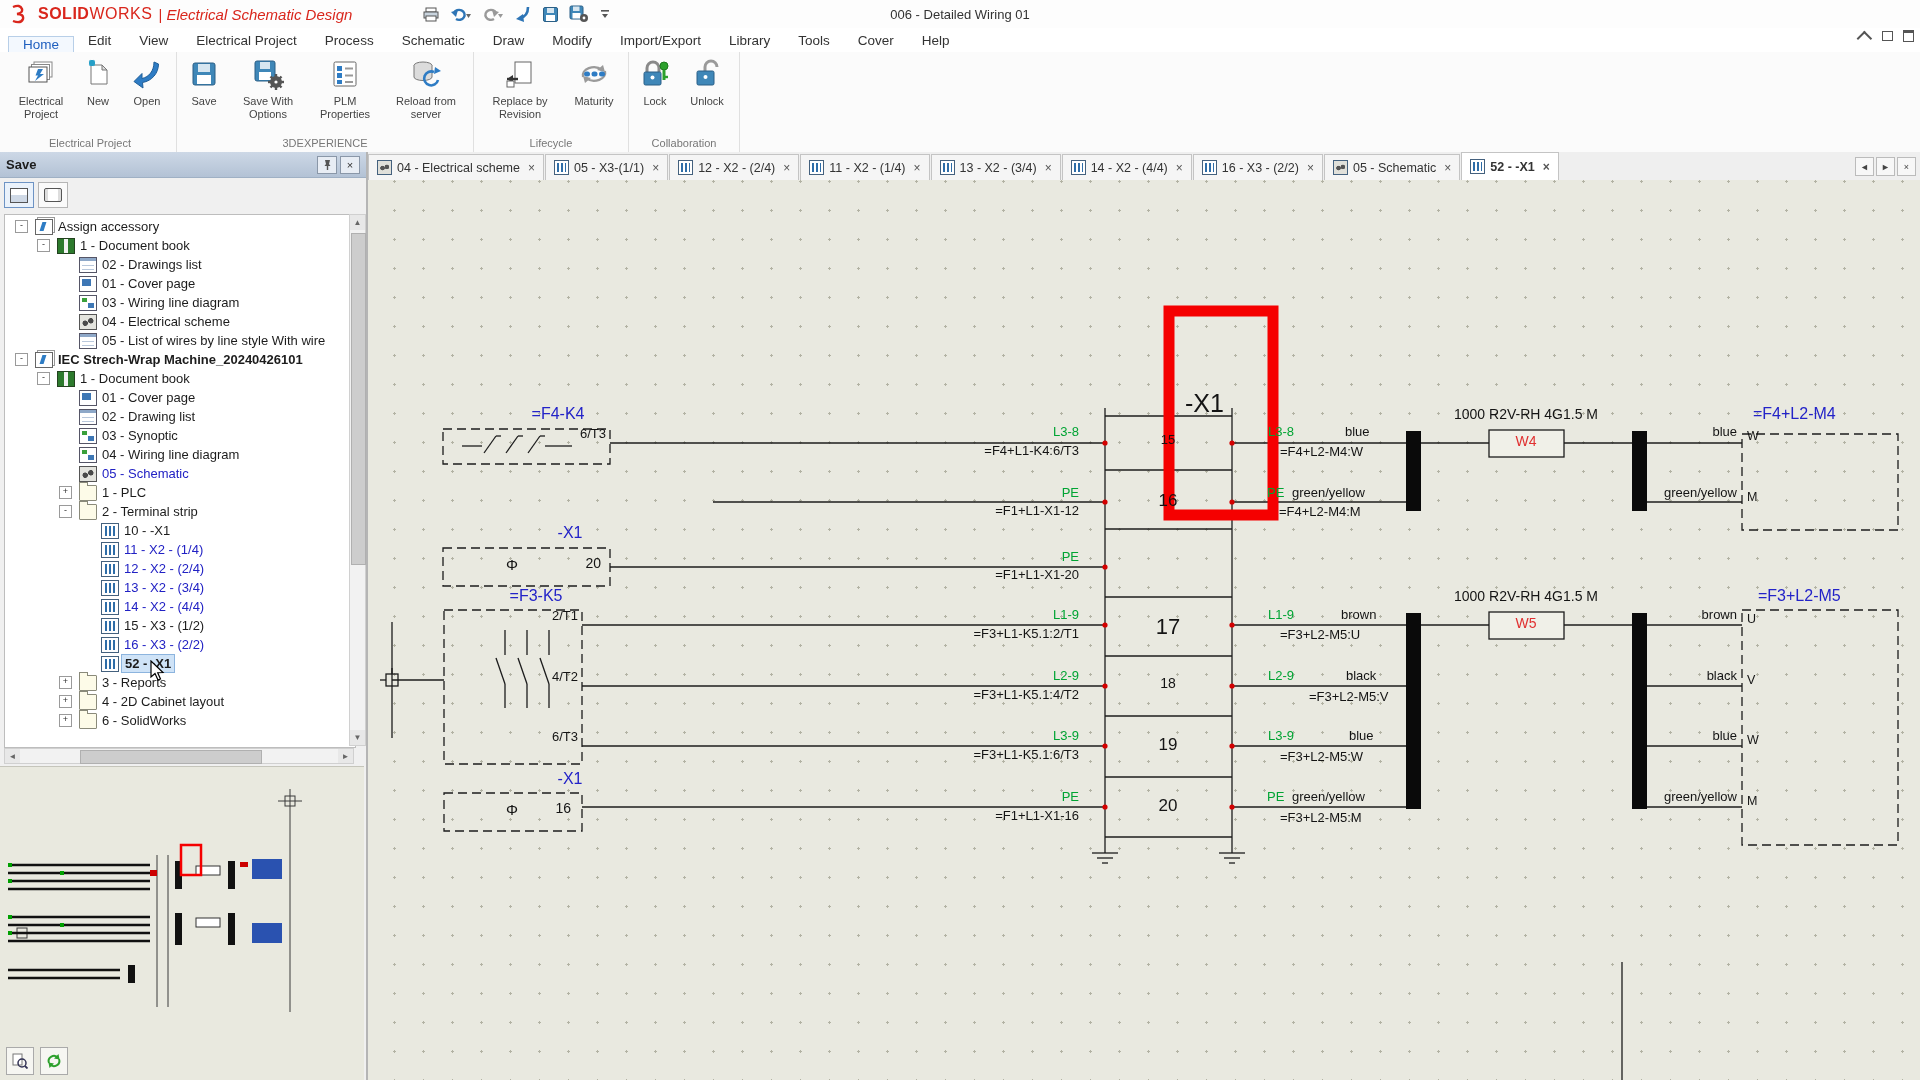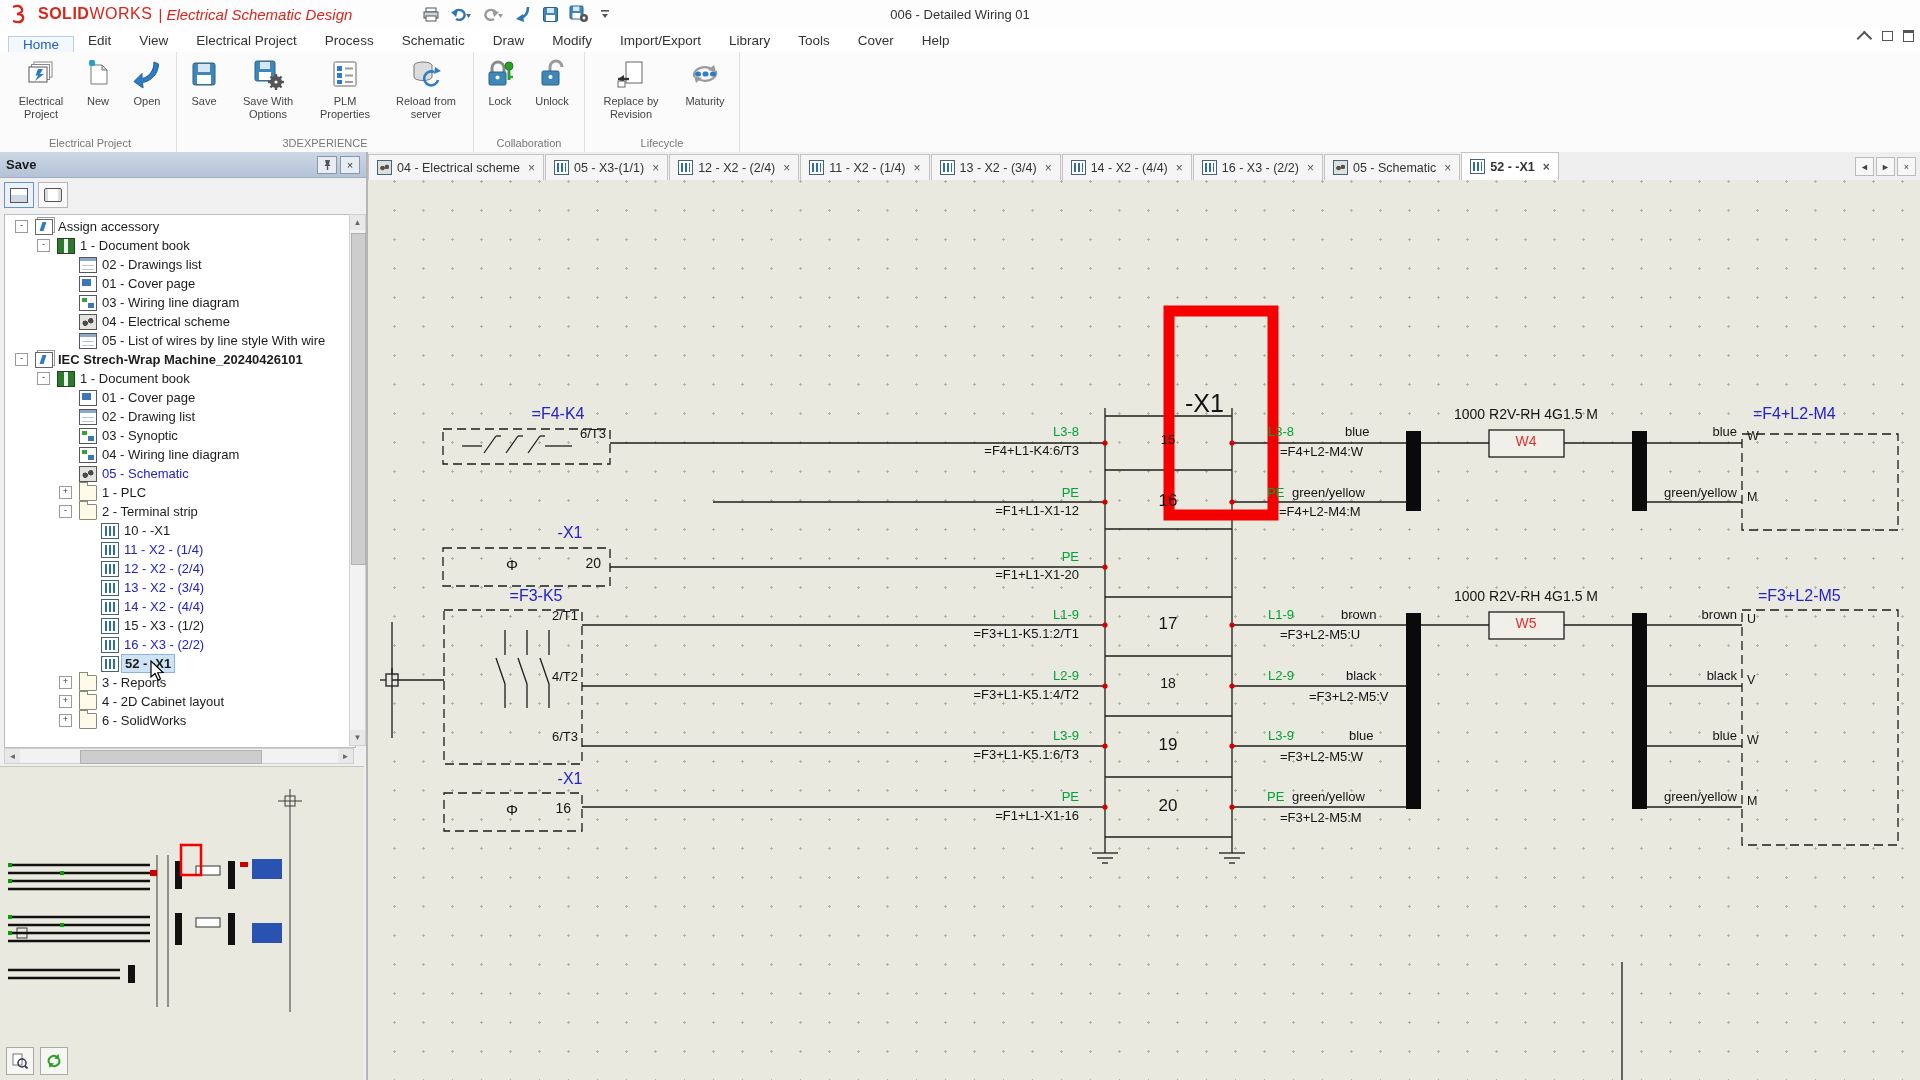--- a/index.html
+++ b/index.html
@@ -275,44 +275,20 @@
                 <path d="M28 22 a7 7 0 1 1 -4-8" fill="none" stroke="#2e7cc4" stroke-width="2.6"></path>
                 <polygon points="25,9 31,13 24,16" fill="#2e7cc4"></polygon>
               </svg></span>
             <span class="rlabel">Reload from server</span>
           </div>
         </div>
         <div class="rgl">3DEXPERIENCE</div>
       </div>
       <div class="rgroup">
         <div class="rbuttons">
-          <div class="rbtn" style="width: 40px;">
-            <span><svg width="34" height="32" viewBox="0 0 32 32">
-                <path d="M8 14 V10 a6 6 0 0 1 12 0 V14" fill="none" stroke="#8a8a8a" stroke-width="3"></path>
-                <rect x="5" y="14" width="17" height="13" rx="1.5" fill="#3f87b8" stroke="#2a5f86"></rect>
-                <circle cx="13.5" cy="19.5" r="2" fill="#fff"></circle>
-                <circle cx="25" cy="8" r="4" fill="#2ca02c" stroke="#1d7a1d"></circle>
-                <line x1="25" y1="12" x2="25" y2="22" stroke="#2ca02c" stroke-width="3"></line>
-                <line x1="25" y1="19" x2="29" y2="19" stroke="#2ca02c" stroke-width="2.4"></line>
-              </svg></span>
-            <span class="rlabel">Lock</span>
-          </div>
-          <div class="rbtn" style="width: 52px;">
-            <span><svg width="34" height="32" viewBox="0 0 32 32">
-                <path d="M14 13 V9 a6 6 0 0 1 12 0" fill="none" stroke="#9a9a9a" stroke-width="3"></path>
-                <rect x="6" y="13" width="17" height="14" rx="1.5" fill="#3f87b8" stroke="#2a5f86"></rect>
-                <circle cx="14.5" cy="19" r="2" fill="#fff"></circle>
-              </svg></span>
-            <span class="rlabel">Unlock</span>
-          </div>
-        </div>
-        <div class="rgl">Collaboration</div>
-      </div>
-      <div class="rgroup">
-        <div class="rbuttons">
           <div class="rbtn" style="width: 80px;">
             <span><svg width="34" height="32" viewBox="0 0 32 32">
                 <rect x="11" y="4" width="16" height="21" fill="#fff" stroke="#666"></rect>
                 <line x1="3" y1="21" x2="14" y2="21" stroke="#333" stroke-width="2.4"></line>
                 <polygon points="3,21 9,17 9,25" fill="#333"></polygon>
                 <rect x="3" y="23" width="7" height="6" fill="#fff" stroke="#666"></rect>
               </svg></span>
             <span class="rlabel">Replace by Revision</span>
           </div>
           <div class="rbtn" style="width: 56px;">
@@ -324,20 +300,44 @@
                 <g fill="#2e7cc4">
                   <rect x="6" y="13.5" width="6" height="5" rx="2.5"></rect>
                   <rect x="13.5" y="13.5" width="6" height="5" rx="2.5"></rect>
                   <rect x="21" y="13.5" width="6" height="5" rx="2.5"></rect>
                 </g>
               </svg></span>
             <span class="rlabel">Maturity</span>
           </div>
         </div>
         <div class="rgl">Lifecycle</div>
+      </div>
+      <div class="rgroup">
+        <div class="rbuttons">
+          <div class="rbtn" style="width: 40px;">
+            <span><svg width="34" height="32" viewBox="0 0 32 32">
+                <path d="M8 14 V10 a6 6 0 0 1 12 0 V14" fill="none" stroke="#8a8a8a" stroke-width="3"></path>
+                <rect x="5" y="14" width="17" height="13" rx="1.5" fill="#3f87b8" stroke="#2a5f86"></rect>
+                <circle cx="13.5" cy="19.5" r="2" fill="#fff"></circle>
+                <circle cx="25" cy="8" r="4" fill="#2ca02c" stroke="#1d7a1d"></circle>
+                <line x1="25" y1="12" x2="25" y2="22" stroke="#2ca02c" stroke-width="3"></line>
+                <line x1="25" y1="19" x2="29" y2="19" stroke="#2ca02c" stroke-width="2.4"></line>
+              </svg></span>
+            <span class="rlabel">Lock</span>
+          </div>
+          <div class="rbtn" style="width: 52px;">
+            <span><svg width="34" height="32" viewBox="0 0 32 32">
+                <path d="M14 13 V9 a6 6 0 0 1 12 0" fill="none" stroke="#9a9a9a" stroke-width="3"></path>
+                <rect x="6" y="13" width="17" height="14" rx="1.5" fill="#3f87b8" stroke="#2a5f86"></rect>
+                <circle cx="14.5" cy="19" r="2" fill="#fff"></circle>
+              </svg></span>
+            <span class="rlabel">Unlock</span>
+          </div>
+        </div>
+        <div class="rgl">Collaboration</div>
       </div>
     </div>
 
   <div class="tabbar" id="tabbar">
       <div class="tab">
         <span class="tico scheme"></span>
         <span>04 - Electrical scheme</span>
         <span class="tclose">×</span>
       </div>
       <div class="tab">
@@ -766,21 +766,21 @@
         <div class="clabel k" style="font-size: 13px; top: 489px; right: 183px;">black</div>
         <div class="clabel k" style="font-size: 13px; top: 549px; right: 183px;">blue</div>
         <div class="clabel k" style="font-size: 13px; top: 610px; right: 183px;">green/yellow</div>
         <div class="clabel k" style="font-size: 14px; top: 227px; left: 1158px; transform: translateX(-50%);">1000 R2V-RH 4G1.5 M</div>
         <div class="clabel k" style="font-size: 14px; top: 409px; left: 1158px; transform: translateX(-50%);">1000 R2V-RH 4G1.5 M</div>
         <div class="clabel r" style="font-size: 14px; top: 254px; left: 1158px; transform: translateX(-50%);">W4</div>
         <div class="clabel r" style="font-size: 14px; top: 436px; left: 1158px; transform: translateX(-50%);">W5</div>
         <div class="clabel k" style="font-size: 25px; top: 210px; left: 817px;">-X1</div>
         <div class="clabel k" style="font-size: 13px; top: 253px; left: 800px; transform: translateX(-50%);">15</div>
         <div class="clabel k" style="font-size: 17px; top: 312px; left: 800px; transform: translateX(-50%);">16</div>
-        <div class="clabel k" style="font-size: 17px; top: 435px; left: 800px; transform: translateX(-50%);">17</div>
+        <div class="clabel k" style="font-size: 22px; top: 435px; left: 800px; transform: translateX(-50%);">17</div>
         <div class="clabel k" style="font-size: 14px; top: 496px; left: 800px; transform: translateX(-50%);">18</div>
         <div class="clabel k" style="font-size: 17px; top: 556px; left: 800px; transform: translateX(-50%);">19</div>
         <div class="clabel k" style="font-size: 17px; top: 617px; left: 800px; transform: translateX(-50%);">20</div>
         <div class="clabel k" style="font-size: 13px; top: 247px; right: 1314px;">6/T3</div>
         <div class="clabel k" style="font-size: 15px; top: 377px; left: 144px; transform: translateX(-50%);">Φ</div>
         <div class="clabel k" style="font-size: 14px; top: 376px; right: 1319px;">20</div>
         <div class="clabel k" style="font-size: 13px; top: 429px; right: 1342px;">2/T1</div>
         <div class="clabel k" style="font-size: 13px; top: 490px; right: 1342px;">4/T2</div>
         <div class="clabel k" style="font-size: 13px; top: 550px; right: 1342px;">6/T3</div>
         <div class="clabel k" style="font-size: 15px; top: 622px; left: 144px; transform: translateX(-50%);">Φ</div>

